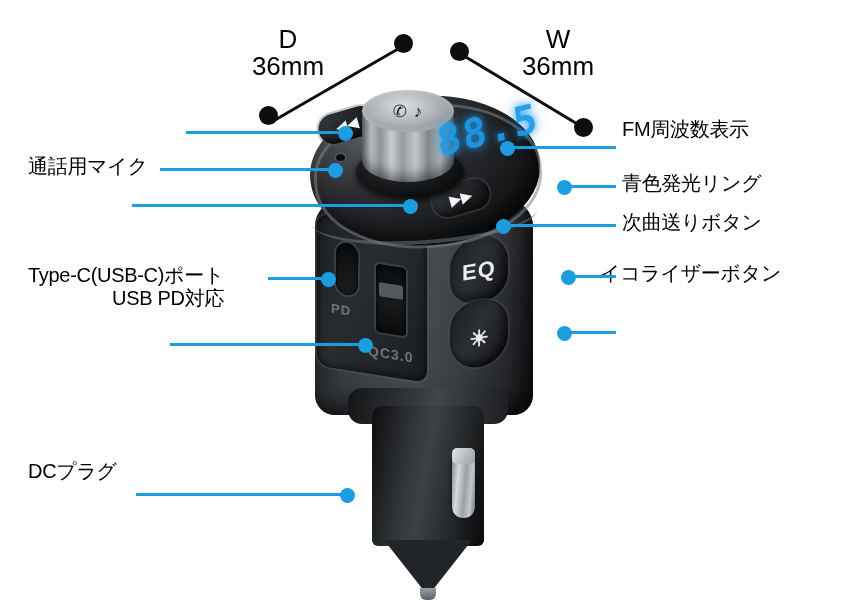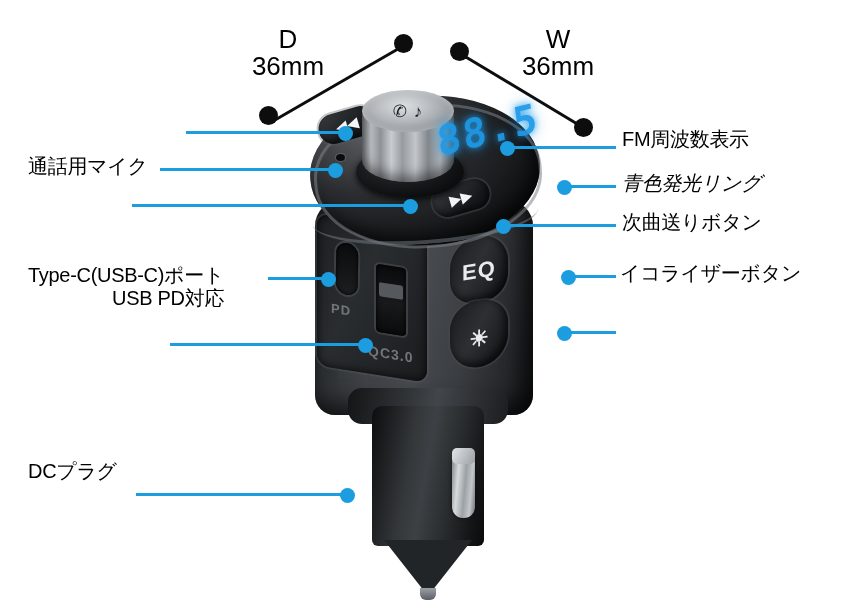--- a/index.html
+++ b/index.html
@@ -447,32 +447,32 @@
   <div class="lead" style="left:268px; top:277px; width:60px;"></div>
   <div class="dot" style="left:321px; top:272px;"></div>
 
   <div class="lead" style="left:170px; top:343px; width:196px;"></div>
   <div class="dot" style="left:358px; top:338px;"></div>
 
   <div class="label left" style="left:28px; top:460px;">DCプラグ</div>
   <div class="lead" style="left:136px; top:493px; width:212px;"></div>
   <div class="dot" style="left:340px; top:488px;"></div>
 
-  <div class="label right" style="left:622px; top:128px;">FM周波数表示</div>
+  <div class="label right" style="left:622px; top:118px;">FM周波数表示</div>
   <div class="lead" style="left:508px; top:146px; width:108px;"></div>
   <div class="dot" style="left:500px; top:141px;"></div>
 
-  <div class="label right" style="left:622px; top:172px;font-style:italic;">青色発光リング</div>
+  <div class="label right" style="left:622px; top:172px;">青色発光リング</div>
   <div class="lead" style="left:566px; top:185px; width:50px;"></div>
   <div class="dot" style="left:557px; top:180px;"></div>
 
   <div class="label right" style="left:622px; top:211px;">次曲送りボタン</div>
   <div class="lead" style="left:504px; top:224px; width:112px;"></div>
   <div class="dot" style="left:496px; top:219px;"></div>
 
-  <div class="label right" style="left:620px; top:262px;">イコライザーボタン</div>
+  <div class="label right" style="left:600px; top:262px;">イコライザーボタン</div>
   <div class="lead" style="left:570px; top:275px; width:46px;"></div>
   <div class="dot" style="left:561px; top:270px;"></div>
 
   <div class="lead" style="left:566px; top:331px; width:50px;"></div>
   <div class="dot" style="left:557px; top:326px;"></div>
 
 </div>
 
 </body></html>

